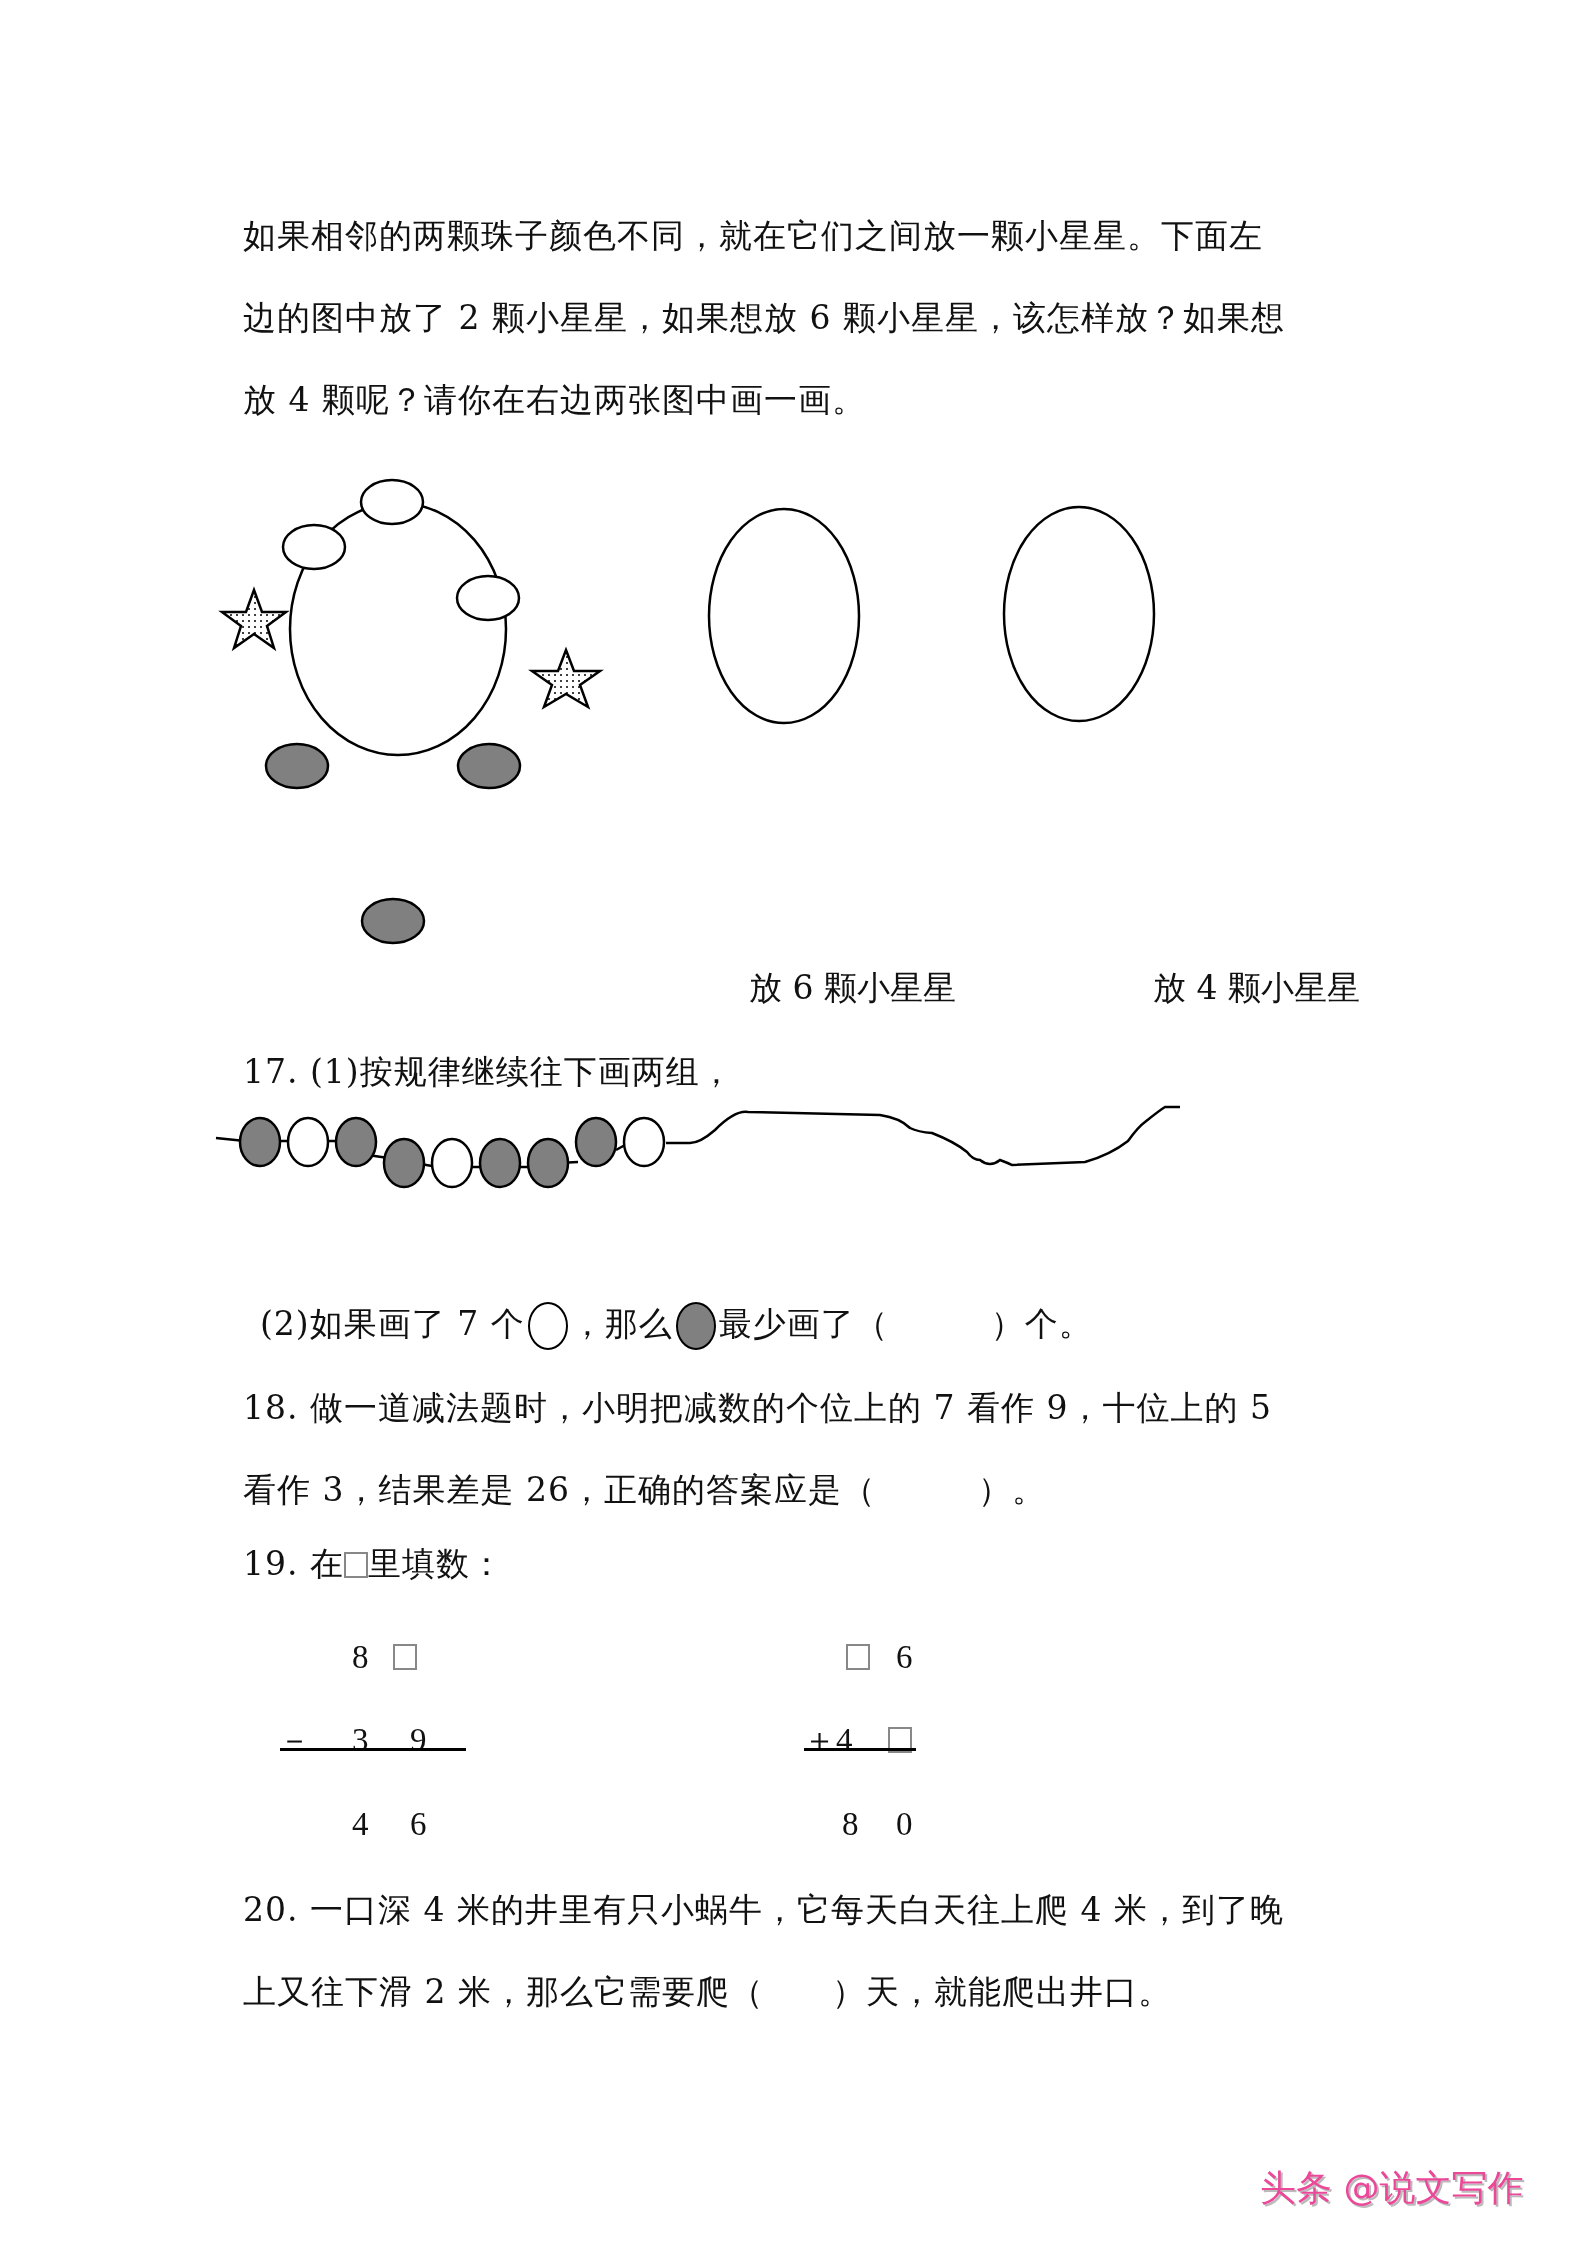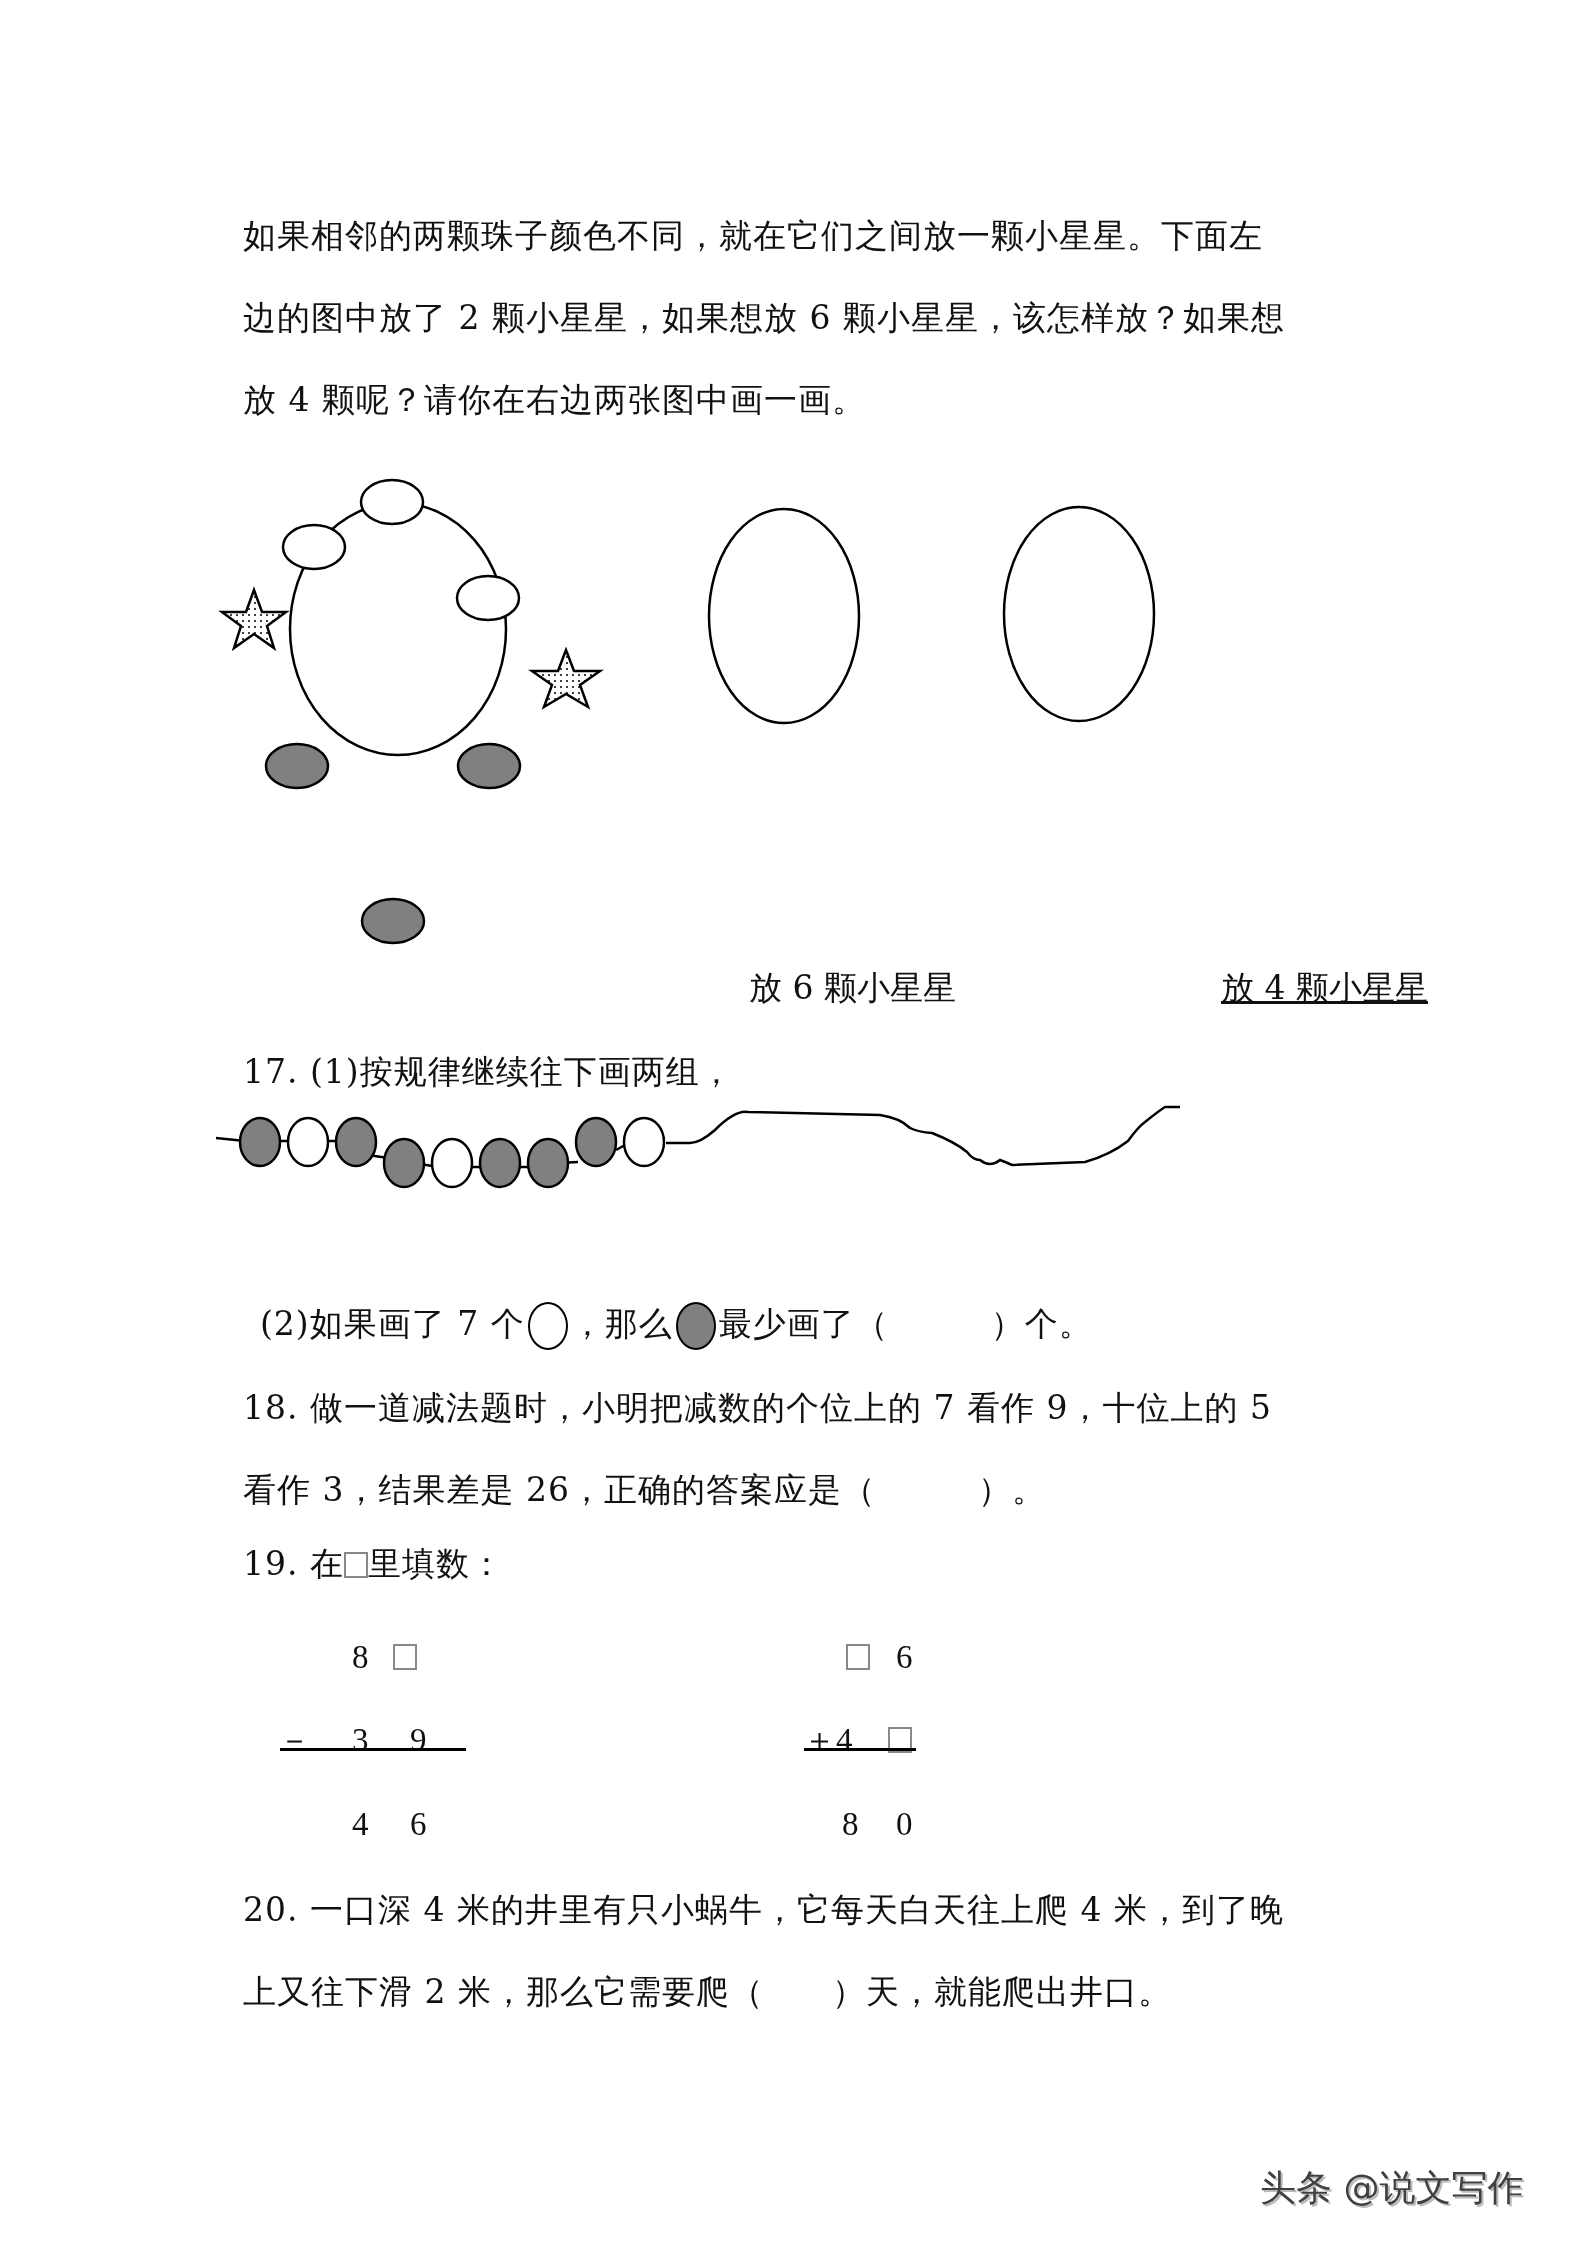--- a/index.html
+++ b/index.html
@@ -21,21 +21,21 @@
     vertical-align: -3px; box-sizing: border-box;
   }
   .inline-bead {
     display: inline-block; width: 40px; height: 48px; border: 2.5px solid #000;
     border-radius: 50%; vertical-align: middle; box-sizing: border-box; margin: 0 3px;
   }
   .inline-bead.filled { background: #808080; }
   .inline-bead.empty { background: #fff; }
   .watermark {
     position: absolute; left: 1260px; top: 2164px;
-    font-family: "DejaVu Sans", sans-serif; font-size: 36px; color: #404040;
+    font-family: "DejaVu Sans", sans-serif; font-size: 36px; color: #ec4899;
     text-shadow: 2px 2px 0 #bbb;
   }
   .rule { position: absolute; height: 3px; background: #000; }
 </style>
 </head>
 <body>
 
 <div class="line" style="top:216px;">如果相邻的两颗珠子颜色不同，就在它们之间放一颗小星星。下面左</div>
 <div class="line" style="top:298px;">边的图中放了 2 颗小星星，如果想放 6 颗小星星，该怎样放？如果想</div>
 <div class="line" style="top:380px;">放 4 颗呢？请你在右边两张图中画一画。</div>
@@ -71,21 +71,21 @@
     <ellipse cx="404" cy="1163" rx="20" ry="24" fill="#808080" stroke="#000" stroke-width="2.5"></ellipse>
     <ellipse cx="452" cy="1163" rx="20" ry="24" fill="#fff" stroke="#000" stroke-width="2.5"></ellipse>
     <ellipse cx="500" cy="1163" rx="20" ry="24" fill="#808080" stroke="#000" stroke-width="2.5"></ellipse>
     <ellipse cx="548" cy="1163" rx="20" ry="24" fill="#808080" stroke="#000" stroke-width="2.5"></ellipse>
     <ellipse cx="596" cy="1142" rx="20" ry="24" fill="#808080" stroke="#000" stroke-width="2.5"></ellipse>
     <ellipse cx="644" cy="1142" rx="20" ry="24" fill="#fff" stroke="#000" stroke-width="2.5"></ellipse>
   </g>
 </svg>
 
 <div class="abs label" style="left:729px; top:968px;">放 6 颗小星星</div>
-<div class="abs label" style="left:1201px; top:968px;text-decoration:underline;">放 4 颗小星星</div>
+<div class="abs label" style="left:1133px; top:968px;">放 4 颗小星星</div>
 
 <div class="line" style="top:1052px;">17. (1)按规律继续往下画两组，</div>
 <div class="line" style="top:1302px; left:260px;">
   <span>(2)如果画了 7 个</span><span class="inline-bead empty"></span><span>，那么</span><span class="inline-bead filled"></span><span>最少画了（　　　）个。</span>
 </div>
 
 <div class="line" style="top:1388px;">18. 做一道减法题时，小明把减数的个位上的 7 看作 9，十位上的 5</div>
 <div class="line" style="top:1470px;">看作 3，结果差是 26，正确的答案应是（　　　）。</div>
 
 <div class="line" style="top:1544px;text-align:center;">

